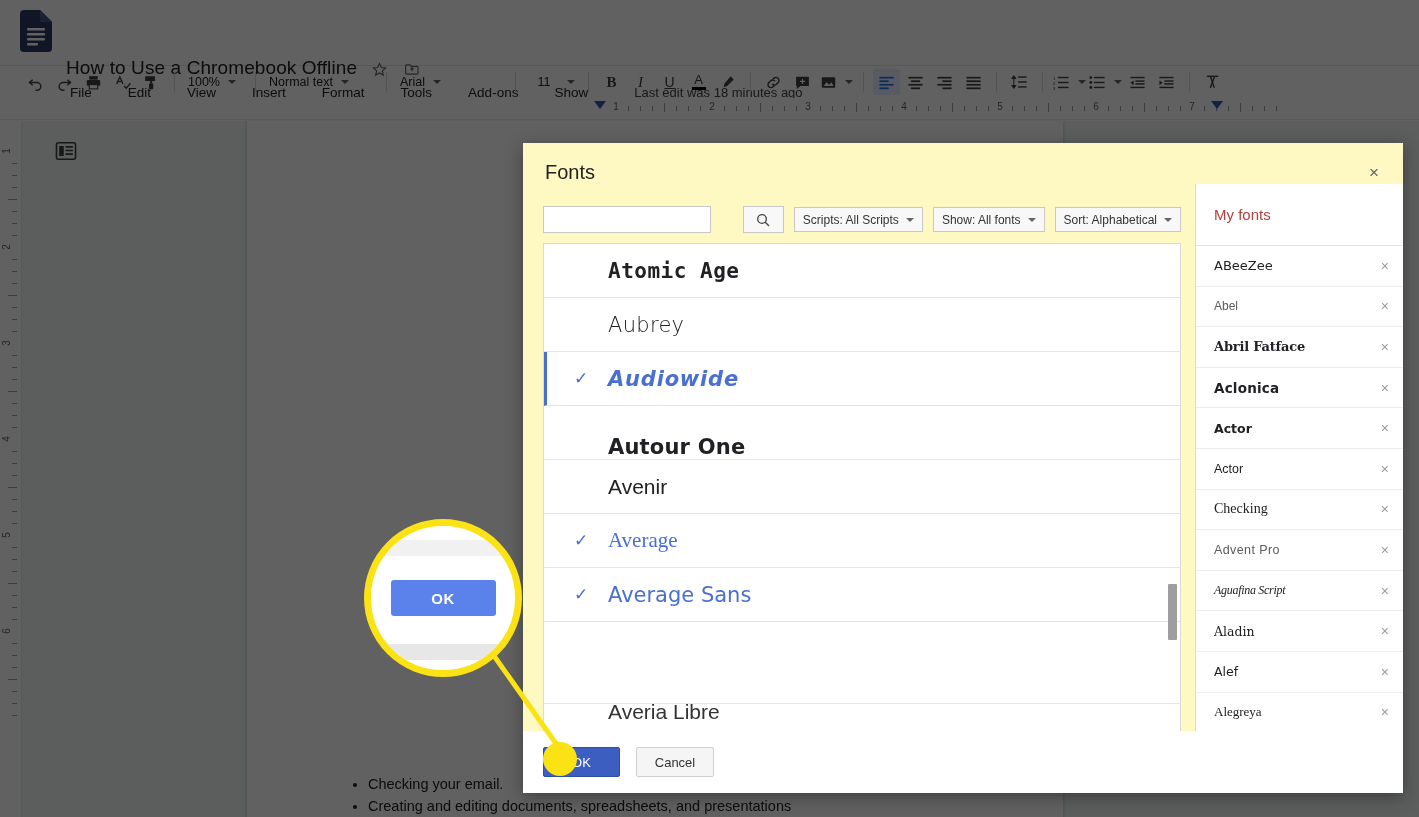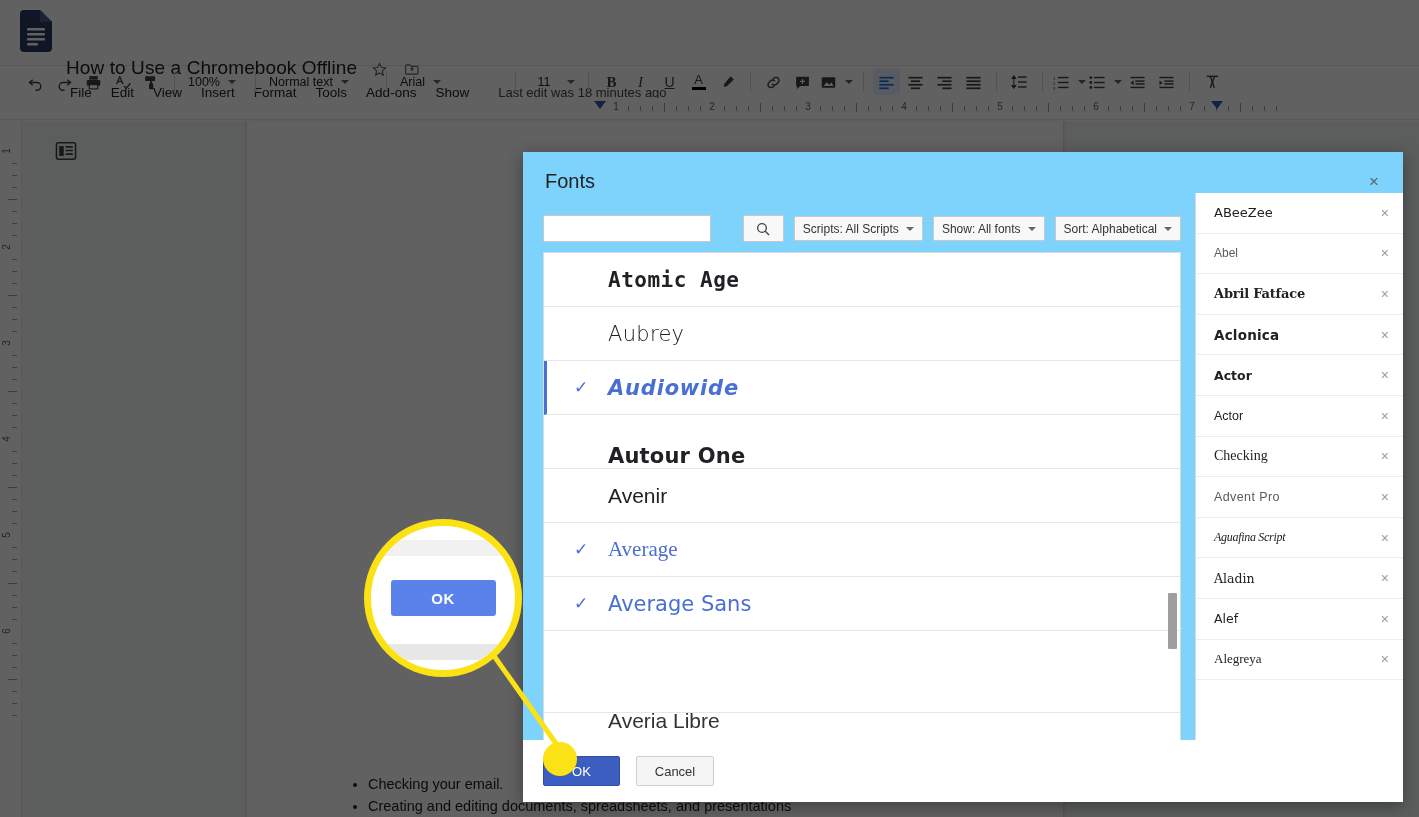--- a/index.html
+++ b/index.html
@@ -40,21 +40,21 @@
   .title-row { display: flex; align-items: flex-end; gap: 14px; margin-top: 45px; }
   .doc-title {
     font-size: 19px;
     color: #222;
     letter-spacing: .1px;
     font-family: "Liberation Sans", sans-serif;
   }
   .title-icon { color: #5f6368; width: 18px; height: 18px; display:inline-block; }
   .title-icon svg { display:block; }
   .menu-row {
-    display: flex; align-items: center; gap: 15px;
+    display: flex; align-items: center; gap: 32px;
     margin-top: 5px; padding-left: 2px;
   }
   .menu-item {
     font-size: 13.5px; color: #222;
     padding: 1px 2px; cursor: default;
   }
   .last-edit {
     font-size: 13px; color: #444;
     text-decoration: underline;
     margin-left: 12px;
@@ -183,23 +183,23 @@
   
   #dim {
     position: absolute; inset: 0;
     background: rgba(0,0,0,.62);
     z-index: 40;
   }
 
   
   #modal {
     position: absolute;
-    left: 523px; top: 152px;
+    left: 523px; top: 143px;
     width: 880px; height: 650px;
-    background: #7dd3fc;
+    background: #fef9c3;
     box-shadow: 0 4px 16px rgba(0,0,0,.35);
     z-index: 50;
     display: flex; flex-direction: column;
     font-family: "Liberation Sans", sans-serif;
   }
   .modal-head {
     position: relative;
     padding: 18px 22px 0 22px;
     flex: none;
   }
@@ -880,20 +880,21 @@
               <span class="fname ff-averagesans">Average Sans</span>
             </div>
             <div class="font-scroll"></div>
           <div class="list-fade">
             <span class="ghost">Averia Libre</span>
           </div>
         </div>
       </div>
 
       <div class="modal-right">
+        <div class="my-fonts-head">My fonts</div>
         <div class="my-fonts-list" id="my-fonts-list">
             <div class="my-font-row">
               <span class="mf-abeezee">ABeeZee</span>
               <span class="mf-x">×</span>
             </div>
             <div class="my-font-row">
               <span class="mf-abel">Abel</span>
               <span class="mf-x">×</span>
             </div>
             <div class="my-font-row">

